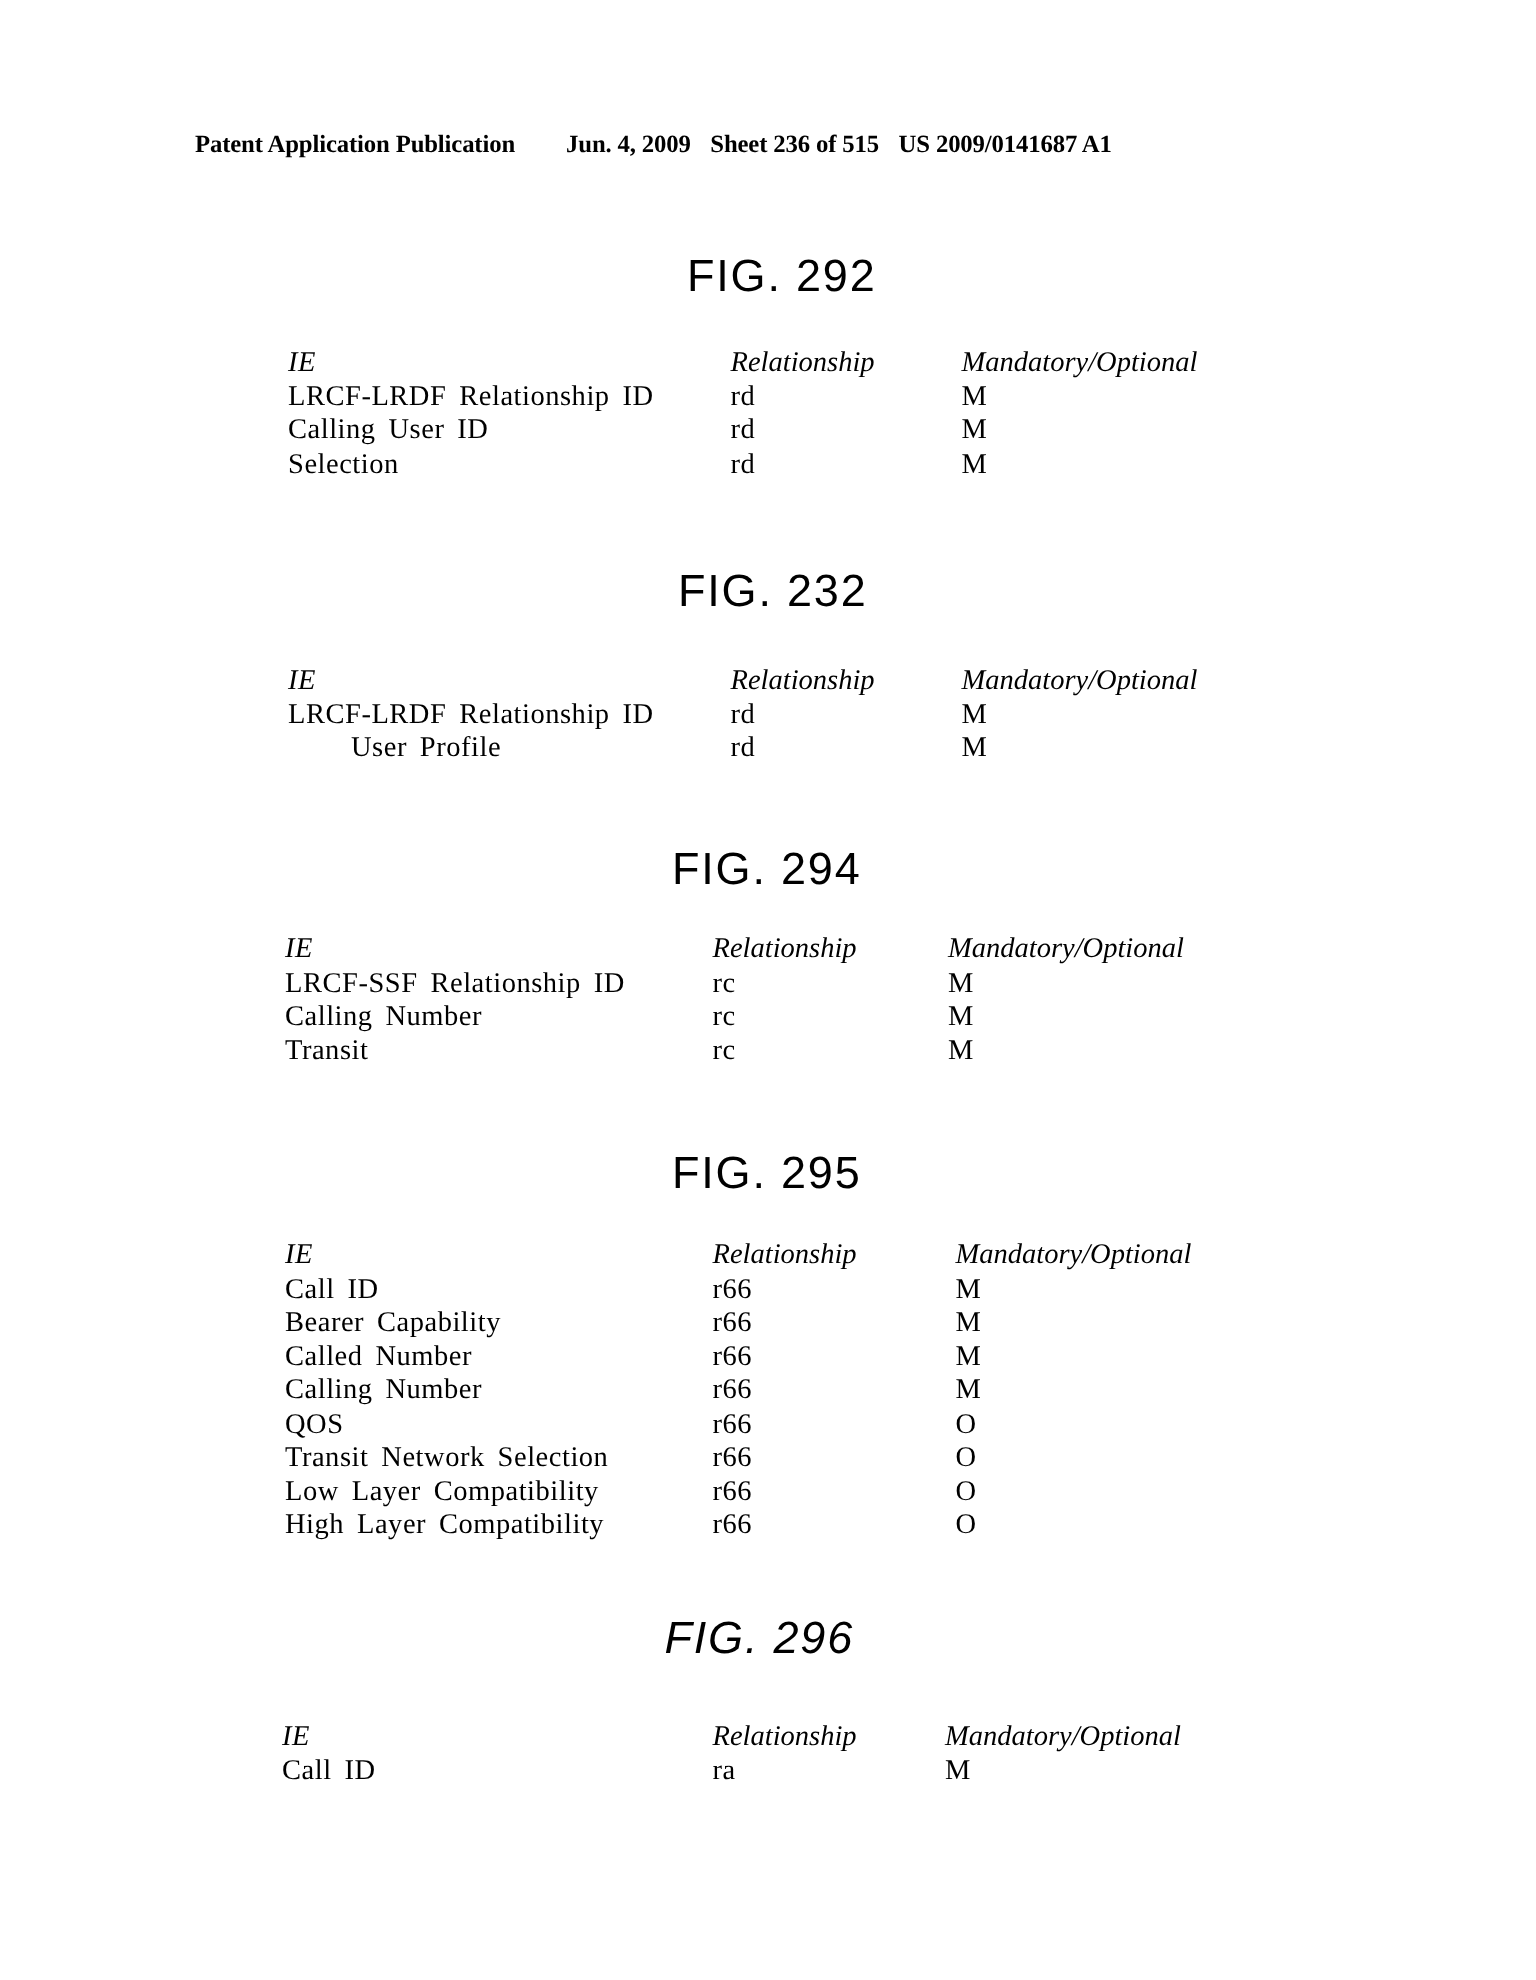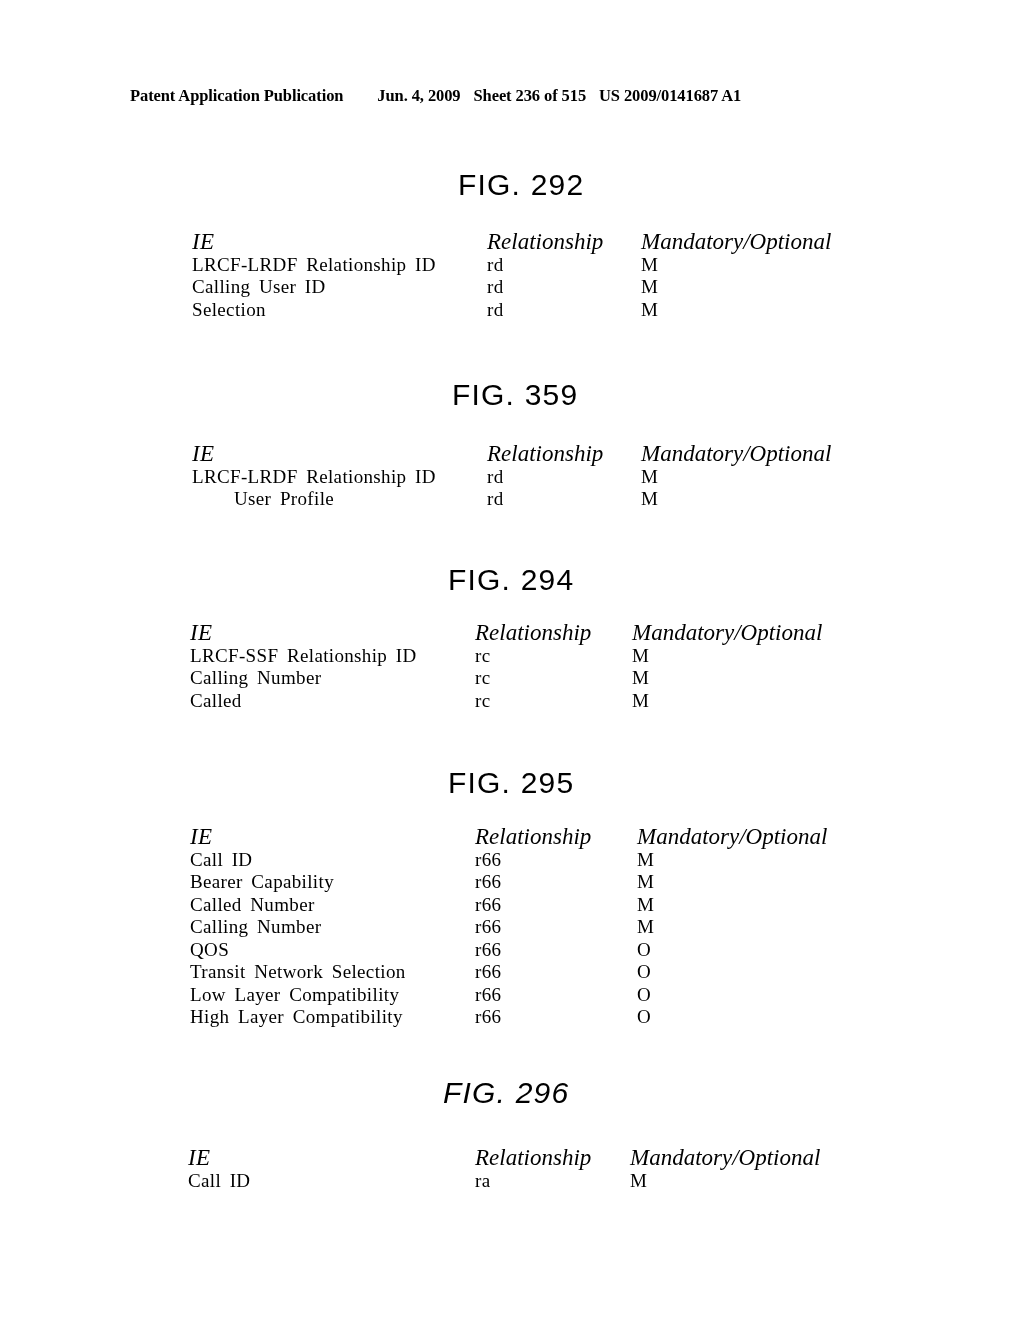--- a/index.html
+++ b/index.html
@@ -59,21 +59,21 @@
   }
   .cell {
     position: absolute;
     top: 0;
     font-size: 19px;
     line-height: 22.5px;
     white-space: nowrap;
   }
   .head-row .cell {
     font-style: italic;
-    font-size: 23px;
+    font-size: 19px;
     font-family: "Liberation Serif", "DejaVu Serif", serif;
   }
   .head-row .c-ie { letter-spacing: 0.3px; }
   .body-row .cell {
     font-style: normal;
     letter-spacing: 0.35px;
   }
   
   .body-row .c-ie { word-spacing: 3.5px; }
 </style>
@@ -104,21 +104,21 @@
           <div class="cell c-mo" style="left: 641px;">M</div>
         </div>
         <div class="row body-row">
           <div class="cell c-ie" style="left: 192px;">Selection</div>
           <div class="cell c-rel" style="left: 487px;">rd</div>
           <div class="cell c-mo" style="left: 641px;">M</div>
         </div>
       </div>
     </div>
     <div class="figure" style="top: 378px;">
-      <div class="fig-title" style="left: 452px;">FIG. 359</div>
+      <div class="fig-title" style="left: 452px;">FIG. 232</div>
       <div class="fig-table" style="top: 65px;">
         <div class="row head-row">
           <div class="cell c-ie" style="left: 192px;">IE</div>
           <div class="cell c-rel" style="left: 487px;">Relationship</div>
           <div class="cell c-mo" style="left: 641px;">Mandatory/Optional</div>
         </div>
         <div class="row body-row">
           <div class="cell c-ie" style="left: 192px;">LRCF-LRDF Relationship ID</div>
           <div class="cell c-rel" style="left: 487px;">rd</div>
           <div class="cell c-mo" style="left: 641px;">M</div>
@@ -142,21 +142,21 @@
           <div class="cell c-ie" style="left: 190px;">LRCF-SSF Relationship ID</div>
           <div class="cell c-rel" style="left: 475px;">rc</div>
           <div class="cell c-mo" style="left: 632px;">M</div>
         </div>
         <div class="row body-row">
           <div class="cell c-ie" style="left: 190px;">Calling Number</div>
           <div class="cell c-rel" style="left: 475px;">rc</div>
           <div class="cell c-mo" style="left: 632px;">M</div>
         </div>
         <div class="row body-row">
-          <div class="cell c-ie" style="left: 190px;">Called</div>
+          <div class="cell c-ie" style="left: 190px;">Transit</div>
           <div class="cell c-rel" style="left: 475px;">rc</div>
           <div class="cell c-mo" style="left: 632px;">M</div>
         </div>
       </div>
     </div>
     <div class="figure" style="top: 766px;">
       <div class="fig-title" style="left: 448px;">FIG. 295</div>
       <div class="fig-table" style="top: 60px;">
         <div class="row head-row">
           <div class="cell c-ie" style="left: 190px;">IE</div>

